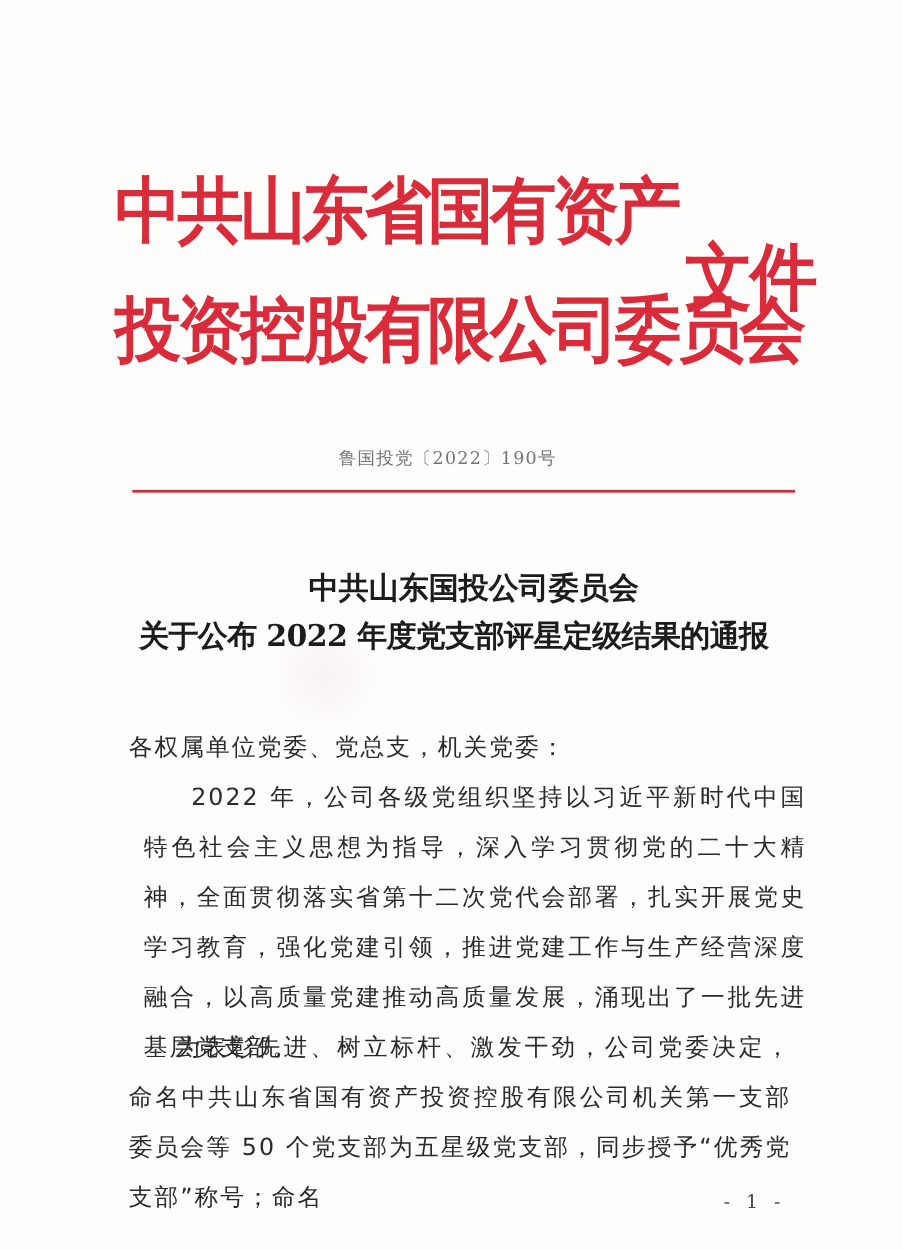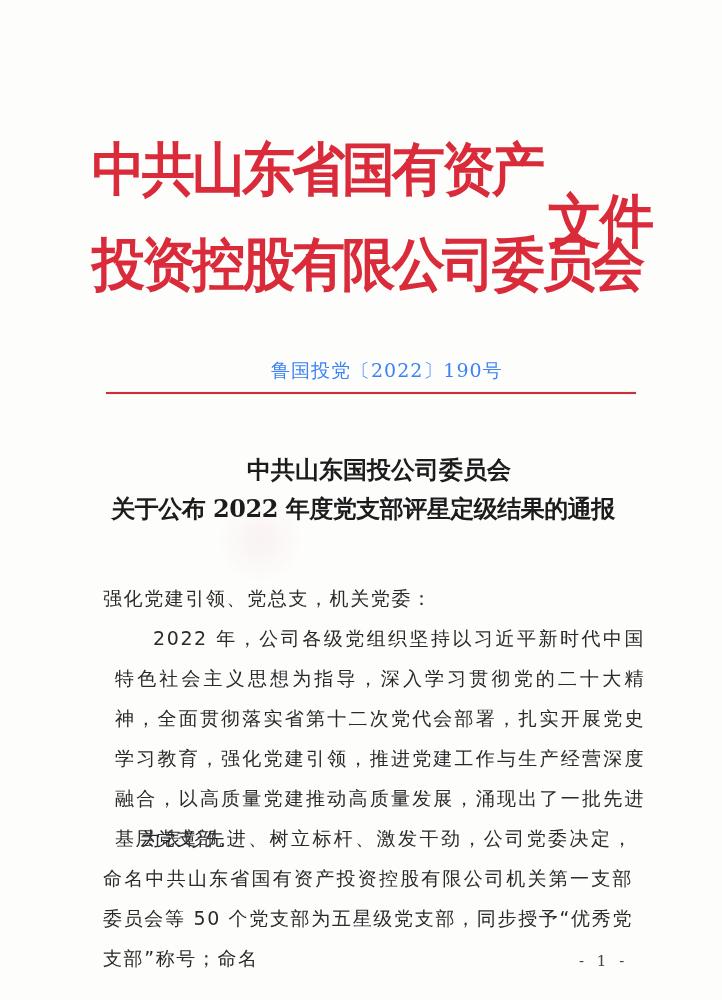--- a/index.html
+++ b/index.html
@@ -14,21 +14,21 @@
       transform: scaleY(1.08);
     }
     .hdr1 { top: 140px; }
     .hdr2 { top: 235px; }
     .hdr-wenjian {
       position: absolute; left: 548px; top: 192px; font-family: "DejaVu Sans", sans-serif;
       font-weight: bold; color: #d92b3a; font-size: 54px; letter-spacing: -2px; line-height: 60px;
       transform: scaleY(1.08);
     }
     .doc-no {
-      position: absolute; left: 271px; top: 358px; font-size: 19px; color: #3b82f6; letter-spacing: 1px;
+      position: absolute; left: 271px; top: 358px; font-size: 14px; color: #737373; letter-spacing: 1px;
       font-family: "DejaVu Serif", serif;
     }
     .red-rule {
       position: absolute; left: 106px; top: 392px; width: 530px; height: 2px;
       background: #c8303c; box-shadow: 0 0 1px #e07a84;
     }
     .title {
       position: absolute; left: 0; width: 722px; text-align: center; font-weight: bold;
       font-family: "DejaVu Serif", serif; color: #1c1c1c; font-size: 24px; line-height: 40px;
     }
@@ -59,18 +59,18 @@
   <div class="hdr-wenjian">文件</div>
 
   <div class="doc-no">鲁国投党〔2022〕190号</div>
   <div class="red-rule"></div>
 
   <div class="seal"></div>
 
   <div class="title title1">中共山东国投公司委员会</div>
   <div class="title title2">关于公布 2022 年度党支部评星定级结果的通报</div>
 
-  <div class="para p-salute">强化党建引领、党总支，机关党委：</div>
+  <div class="para p-salute">各权属单位党委、党总支，机关党委：</div>
   <div class="para p1">2022 年，公司各级党组织坚持以习近平新时代中国特色社会主义思想为指导，深入学习贯彻党的二十大精神，全面贯彻落实省第十二次党代会部署，扎实开展党史学习教育，强化党建引领，推进党建工作与生产经营深度融合，以高质量党建推动高质量发展，涌现出了一批先进基层党支部。</div>
   <div class="para p2">为表彰先进、树立标杆、激发干劲，公司党委决定，命名中共山东省国有资产投资控股有限公司机关第一支部委员会等 50 个党支部为五星级党支部，同步授予“优秀党支部”称号；命名</div>
 
   <div class="page-num">- 1 -</div>
 </div>
 
 </body></html>

